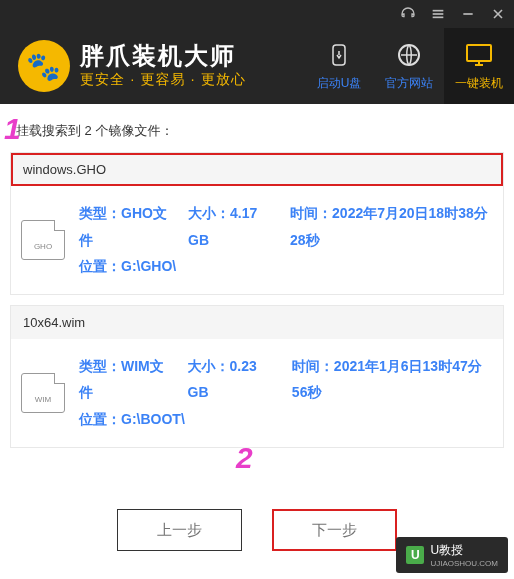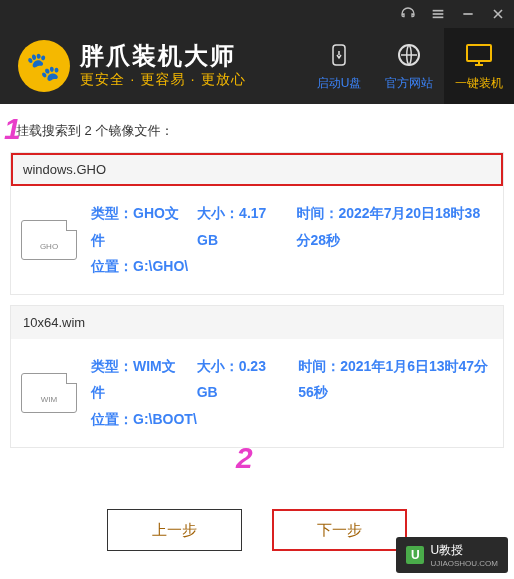--- a/index.html
+++ b/index.html
@@ -23,27 +23,27 @@
     .nav-item.active .nav-icon { color: #f5b800; }
     .nav-icon { height: 28px; display: flex; align-items: center; }
     
     .content { padding: 12px 10px; }
     .search-label { font-size: 13px; color: #333; padding: 6px 6px 12px 6px; }
     
     .file-item { border: 1px solid #e8e8e8; margin-bottom: 10px; }
     .file-header { background: #f5f5f5; padding: 9px 12px; font-size: 13px; color: #333; }
     .file-header.selected { border: 2px solid #d92020; padding: 7px 10px; }
     .file-body { display: flex; padding: 14px 10px; gap: 14px; align-items: center; }
-    .file-icon { width: 56px; height: 40px; border: 1.5px solid #999; border-radius: 3px; position: relative; display: flex; align-items: flex-end; justify-content: center; font-size: 8px; color: #888; padding-bottom: 8px; }
+    .file-icon { width: 44px; height: 40px; border: 1.5px solid #999; border-radius: 3px; position: relative; display: flex; align-items: flex-end; justify-content: center; font-size: 8px; color: #888; padding-bottom: 8px; }
     .file-icon::before { content: ''; position: absolute; top: -1px; right: -1px; width: 10px; height: 10px; background: #fff; border-left: 1.5px solid #999; border-bottom: 1.5px solid #999; }
     .file-info { flex: 1; font-size: 14px; color: #3b82f6; line-height: 1.9; font-weight: bold; }
     .file-row { display: flex; gap: 18px; }
     
     .footer { position: absolute; bottom: 28px; left: 0; right: 0; display: flex; justify-content: center; gap: 30px; }
-    .btn { width: 135px; height: 42px; border: 1px solid #333; background: #fff; font-size: 15px; color: #a16207; display: flex; align-items: center; justify-content: center; cursor: pointer; }
+    .btn { width: 125px; height: 42px; border: 1px solid #333; background: #fff; font-size: 15px; color: #737373; display: flex; align-items: center; justify-content: center; cursor: pointer; }
     .btn.highlight { border: 2.5px solid #d92020; }
     
     .annotation { position: absolute; font-size: 30px; font-weight: bold; font-style: italic; color: #e83ec9; text-shadow: 0 0 4px rgba(255,255,255,0.8); pointer-events: none; }
     .ann1 { top: 112px; left: 4px; }
     .ann2 { bottom: 104px; left: 236px; }
     
     .watermark { position: absolute; bottom: 6px; right: 6px; background: #2a2a2a; color: #fff; padding: 5px 10px; font-size: 12px; border-radius: 3px; display: flex; align-items: center; gap: 6px; }
     .wm-icon { width: 18px; height: 18px; background: #4aab4a; border-radius: 2px; display: flex; align-items: center; justify-content: center; color: #fff; font-size: 12px; font-weight: bold; }
     .wm-sub { font-size: 8px; color: #aaa; display: block; }
   </style>

